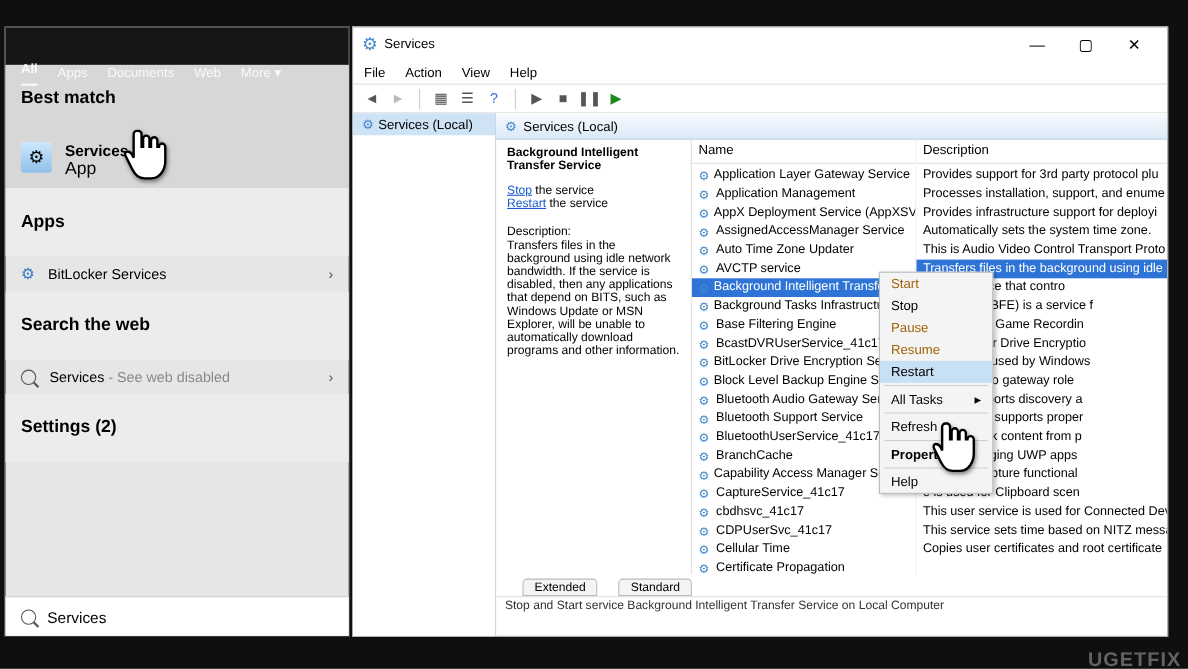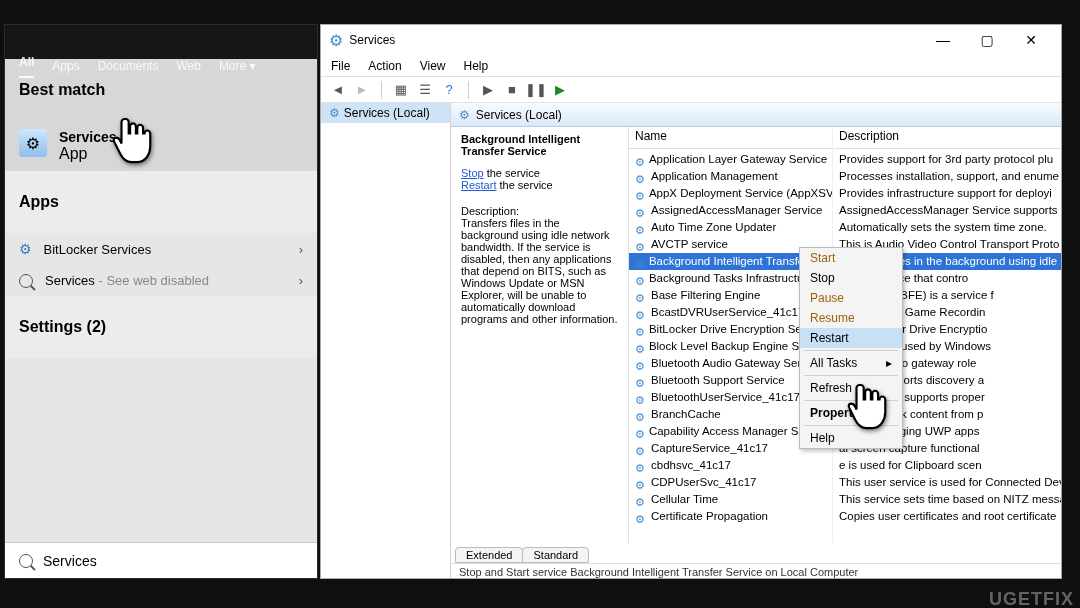--- a/index.html
+++ b/index.html
@@ -57,22 +57,22 @@
   .gear-ic            { width:12px; height:12px; display:inline-block; color:#4b8bc9; font-size:11px; }
 
   .ctx-menu           { position:absolute; left:170px; top:120px; width:104px; background:#f4f4f4; border:1px solid #bcbcbc; font-size:12px; box-shadow:2px 2px 4px rgba(0,0,0,.25); }
   .ctx-menu .mi       { padding:3px 10px; color:#a16207; }
   .ctx-menu .mi.en    { color:#000; }
   .ctx-menu .mi.bold  { font-weight:700; color:#000; }
   .ctx-menu .mi.hov   { background:#c7e0f4; color:#000; }
   .ctx-menu .div      { height:1px; background:#d0d0d0; margin:2px 4px; }
 
   .tabbar             { height:20px; display:flex; align-items:flex-end; padding:0 4px; font-size:11px; }
-  .tabbar .tab        { border:1px solid #bbb; border-top-left-radius:4px; border-top-right-radius:4px; padding:1px 10px; background:#f4f4f4; margin-right:-1px; }
-  .status             { height:15px; border-top:1px solid #e0e0e0; font-size:11px; padding:2px 8px; color:#333; }
+  .tabbar .tab        { border:1px solid #bbb; border-top-left-radius:4px; border-top-right-radius:4px; padding:1px 10px; background:#f4f4f4; margin-right:-1px;margin-left:20px; }
+  .status             { height:36px; border-top:1px solid #e0e0e0; font-size:11px; padding:2px 8px; color:#333; }
 
   .watermark          { position:absolute; right:6px; bottom:0; font:700 18px/1 sans-serif; color:#fff; opacity:.35; letter-spacing:1px; }
 
   .hand-cursor        { position:absolute; width:46px; height:60px; pointer-events:none; }
   .hand-cursor svg    { width:100%; height:100%; filter:drop-shadow(1px 2px 2px rgba(0,0,0,.5)); }
 </style>
 </head>
 <body>
 
 <div class="search-pane">
@@ -93,20 +93,21 @@
     </div>
   </div>
 
   <div class="grp-head">Apps</div>
   <div class="sp-item">
     <span class="ico-gear">⚙</span>
     <span>BitLocker Services</span>
     <span class="chev">›</span>
   </div>
 
+  <div class="grp-head">Search the web</div>
   <div class="sp-item">
     <span class="ico-search"></span>
     <span><span>Services</span><span style="color:#888"> - See web disabled</span></span>
     <span class="chev">›</span>
   </div>
 
   <div class="grp-head">Settings (2)</div>
 
   <div class="sp-spacer"></div>
   <div class="sp-input">
@@ -265,21 +266,20 @@
                   <span>Certificate Propagation</span>
                 </div>
               </div>
           </div>
           <div class="col col-desc">
             <div class="col-head">Description</div>
             <div class="rows" id="rows-desc">
                 <div class="r">Provides support for 3rd party protocol plu</div>
                 <div class="r">Processes installation, support, and enume</div>
                 <div class="r">Provides infrastructure support for deployi</div>
-                <div class="r">AssignedAccessManager Service supports</div>
                 <div class="r">Automatically sets the system time zone.</div>
                 <div class="r">This is Audio Video Control Transport Proto</div>
                 <div class="r sel">Transfers files in the background using idle</div>
                 <div class="r">ucture service that contro</div>
                 <div class="r">ing Engine (BFE) is a service f</div>
                 <div class="r">e is used for Game Recordin</div>
                 <div class="r">the BitLocker Drive Encryptio</div>
                 <div class="r">E service is used by Windows</div>
                 <div class="r">ting the audio gateway role</div>
                 <div class="r">service supports discovery a</div>

